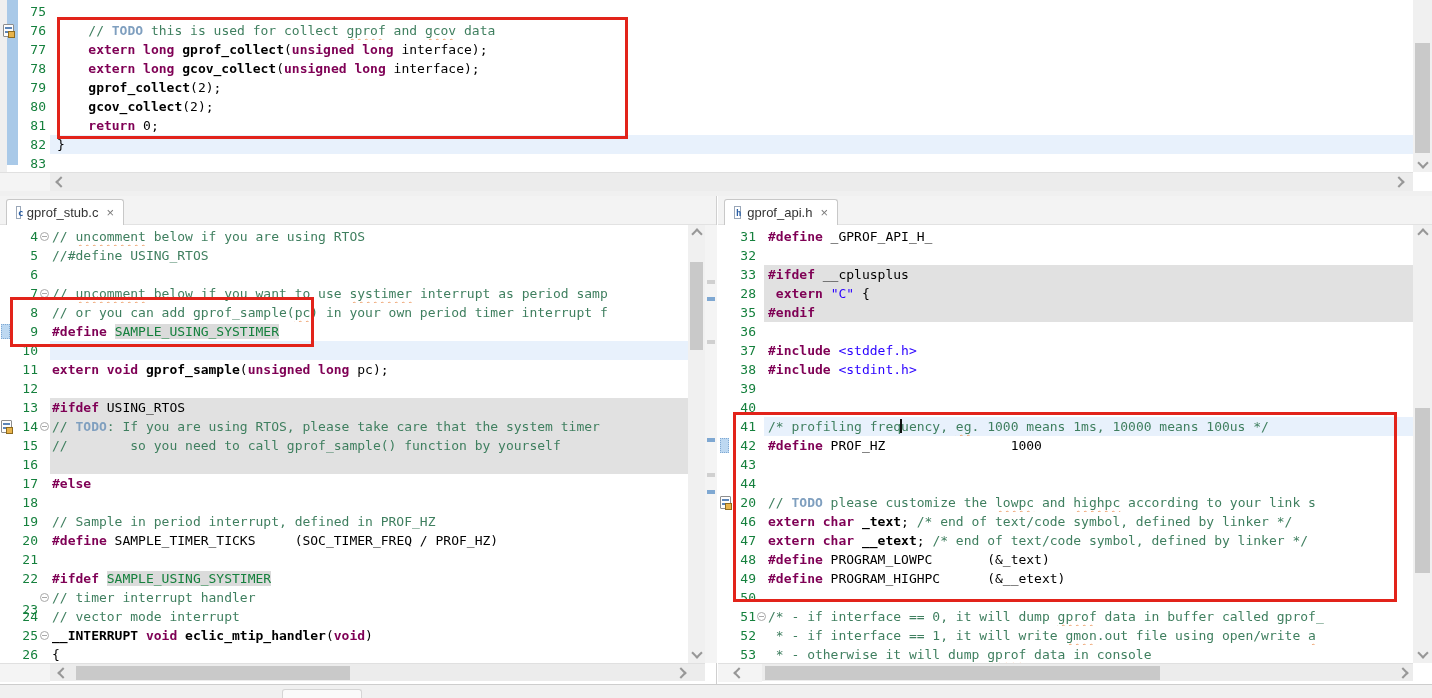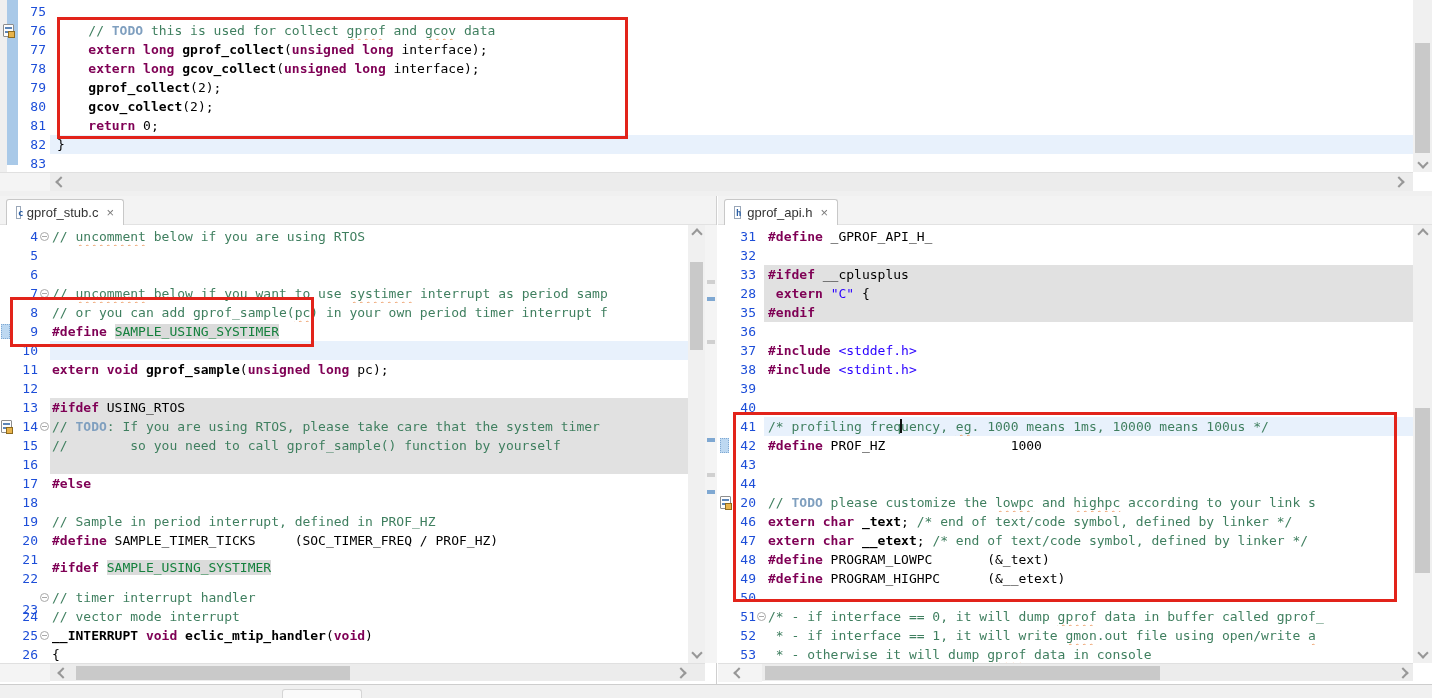--- a/index.html
+++ b/index.html
@@ -4,21 +4,21 @@
 <style>
   html,body{margin:0;padding:0;background:#fff;}
   .screen{position:relative;width:1432px;height:698px;background:#fff;overflow:hidden;
           font-family:"Liberation Sans","DejaVu Sans",sans-serif;}
   
   .crow{position:absolute;height:19px;white-space:pre;overflow:hidden;
         font:13px/19px "DejaVu Sans Mono",monospace;color:#000;}
   .crow.cur{background:#E8F1FC;}
   .crow.gray{background:#E1E1E1;}
   .lnum{position:absolute;height:19px;font:13px/19px "DejaVu Sans Mono",monospace;
-        color:#1d4ed8;text-align:right;}
+        color:#15803d;text-align:right;}
   .k{color:#7F0055;font-weight:bold;}
   .f{color:#000;font-weight:bold;}
   .t{color:#000;}
   .c{color:#3F7F5F;}
   .td{color:#7F9FBF;font-weight:bold;}
   .s{color:#2A00FF;}
   .oc{background:#DBDBDB;color:#15803d;}
   .w{text-decoration:underline;text-decoration-style:wavy;text-decoration-color:#EDA06B;
      text-decoration-thickness:1px;text-underline-offset:3px;}
   .caret{display:inline-block;width:2px;height:14px;background:#111;vertical-align:-2px;margin:0 -1px;}
@@ -104,20 +104,21 @@
           </span>
         <span class="tlabel">gprof_stub.c</span>
         <span class="tclose">×</span>
       </div>
     </div>
   </div>
   <div id="left-lines" style="position:absolute;left:0;top:227px;width:688px;height:436px;overflow:hidden;background:#fff;">
       <div class="crow" style="left: 50px; top: 0px; width: 636px; padding-left: 2px;"><span class="c">// </span><span class="c w">uncomment</span><span class="c"> below if you are using RTOS</span></div>
       <div class="lnum" style="left: 2px; top: 0px; width: 36px;">4</div>
       <div class="fold" style="left: 40px; top: 5px;"></div>
+      <div class="crow" style="left: 50px; top: 19px; width: 636px; padding-left: 2px;"><span class="c">//#define USING_RTOS</span></div>
       <div class="lnum" style="left: 2px; top: 19px; width: 36px;">5</div>
       <div class="crow" style="left: 50px; top: 38px; width: 636px; padding-left: 2px;"></div>
       <div class="lnum" style="left: 2px; top: 38px; width: 36px;">6</div>
       <div class="crow" style="left: 50px; top: 57px; width: 636px; padding-left: 2px;"><span class="c">// </span><span class="c w">uncomment</span><span class="c"> below if you want to use </span><span class="c w">systimer</span><span class="c"> interrupt as period samp</span></div>
       <div class="lnum" style="left: 2px; top: 57px; width: 36px;">7</div>
       <div class="fold" style="left: 40px; top: 62px;"></div>
       <div class="crow" style="left: 50px; top: 76px; width: 636px; padding-left: 2px;"><span class="c">// or you can add gprof_sample(</span><span class="c w">pc</span><span class="c">) in your own period timer interrupt f</span></div>
       <div class="lnum" style="left: 2px; top: 76px; width: 36px;">8</div>
       <div class="crow" style="left: 50px; top: 95px; width: 636px; padding-left: 2px;"><span class="k">#define</span><span class="t"> </span><span class="oc">SAMPLE_USING_SYSTIMER</span></div>
       <div class="lnum" style="left: 2px; top: 95px; width: 36px;">9</div>
@@ -141,21 +142,21 @@
       <div class="crow" style="left: 50px; top: 247px; width: 636px; padding-left: 2px;"><span class="k">#else</span></div>
       <div class="lnum" style="left: 2px; top: 247px; width: 36px;">17</div>
       <div class="crow" style="left: 50px; top: 266px; width: 636px; padding-left: 2px;"></div>
       <div class="lnum" style="left: 2px; top: 266px; width: 36px;">18</div>
       <div class="crow" style="left: 50px; top: 285px; width: 636px; padding-left: 2px;"><span class="c">// Sample in period interrupt, defined in PROF_HZ</span></div>
       <div class="lnum" style="left: 2px; top: 285px; width: 36px;">19</div>
       <div class="crow" style="left: 50px; top: 304px; width: 636px; padding-left: 2px;"><span class="k">#define</span><span class="t"> SAMPLE_TIMER_TICKS     (SOC_TIMER_FREQ / PROF_HZ)</span></div>
       <div class="lnum" style="left: 2px; top: 304px; width: 36px;">20</div>
       <div class="crow" style="left: 50px; top: 323px; width: 636px; padding-left: 2px;"></div>
       <div class="lnum" style="left: 2px; top: 323px; width: 36px;">21</div>
-      <div class="crow" style="left: 50px; top: 331px; width: 636px; padding-left: 2px;"><span class="k">#ifdef</span><span class="t"> </span><span class="oc">SAMPLE_USING_SYSTIMER</span></div>
+      <div class="crow" style="left: 50px; top: 342px; width: 636px; padding-left: 2px;"><span class="k">#ifdef</span><span class="t"> </span><span class="oc">SAMPLE_USING_SYSTIMER</span></div>
       <div class="lnum" style="left: 2px; top: 342px; width: 36px;">22</div>
       <div class="crow" style="left: 50px; top: 361px; width: 636px; padding-left: 2px;"><span class="c">// timer interrupt handler</span></div>
       <div class="lnum" style="left: 2px; top: 361px; width: 36px; margin-top: 12px;">23</div>
       <div class="fold" style="left: 40px; top: 366px;"></div>
       <div class="crow" style="left: 50px; top: 380px; width: 636px; padding-left: 2px;"><span class="c">// vector mode interrupt</span></div>
       <div class="lnum" style="left: 2px; top: 380px; width: 36px;">24</div>
       <div class="crow" style="left: 50px; top: 399px; width: 636px; padding-left: 2px;"><span class="f">__INTERRUPT</span><span class="t"> </span><span class="k">void</span><span class="t"> </span><span class="f">eclic_mtip_handler</span><span class="t">(</span><span class="k">void</span><span class="t">)</span></div>
       <div class="lnum" style="left: 2px; top: 399px; width: 36px;">25</div>
       <div class="fold" style="left: 40px; top: 404px;"></div>
       <div class="crow" style="left: 50px; top: 418px; width: 636px; padding-left: 2px;"><span class="t">{</span></div>

